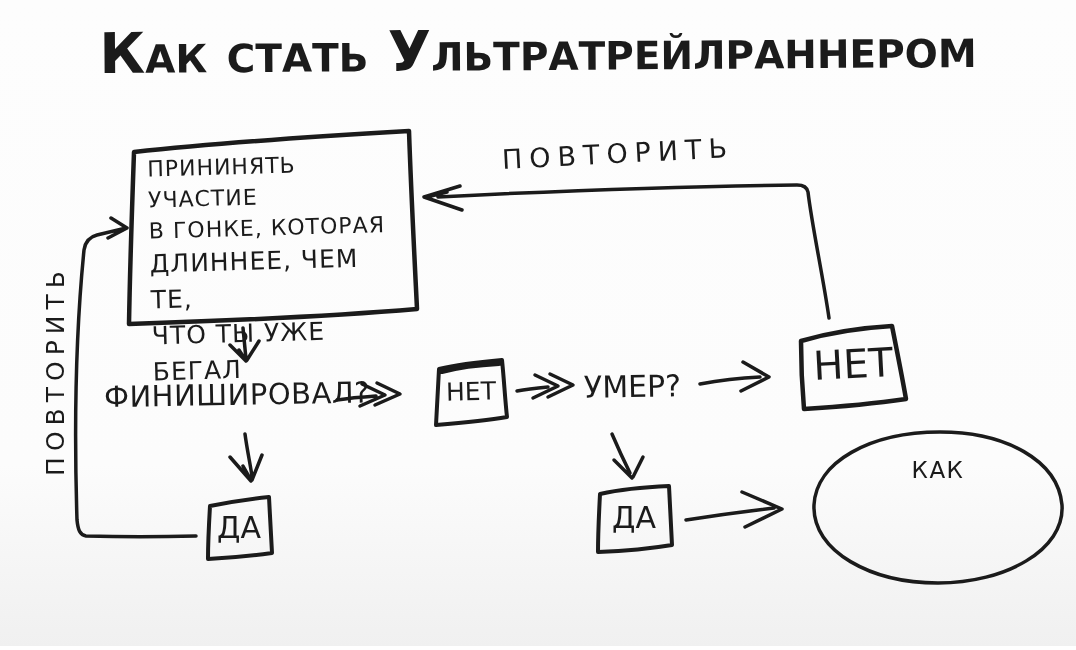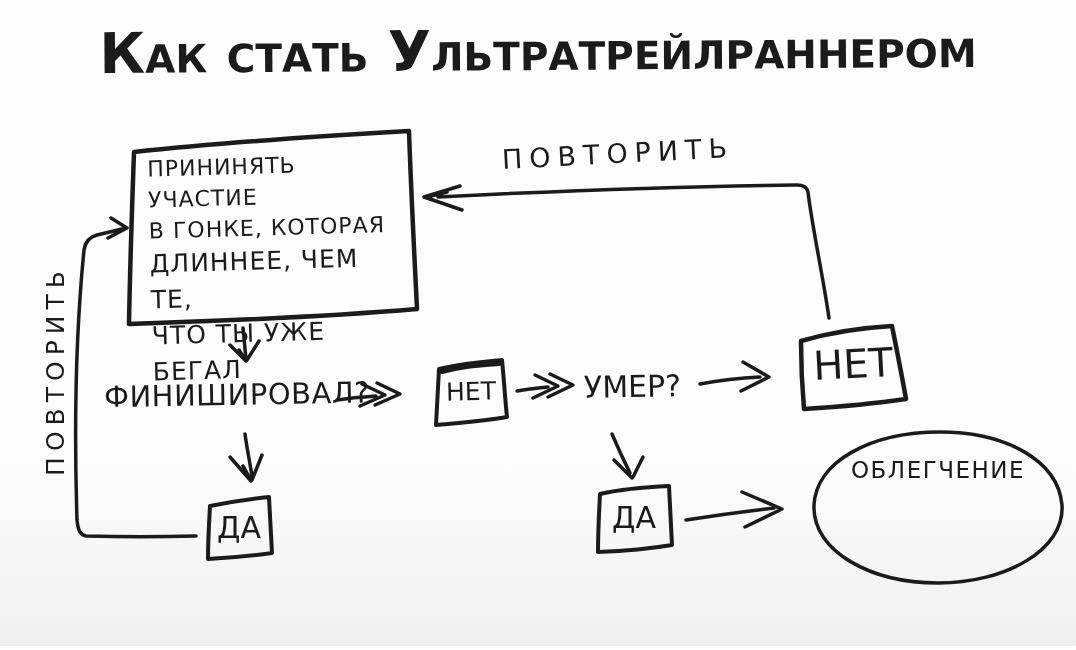--- a/index.html
+++ b/index.html
@@ -112,16 +112,16 @@
   <div class="txt repeat-left">ПОВТОРИТЬ</div>
 
   <div class="txt finished">ФИНИШИРОВАЛ?</div>
   <div class="txt no-small">НЕТ</div>
   <div class="txt died">УМЕР?</div>
   <div class="txt no-big">НЕТ</div>
   <div class="txt yes-left">ДА</div>
   <div class="txt yes-middle">ДА</div>
 
   <div class="txt death-text">
-    <div class="death-line">ОБЛЕГЧЕНИЕ</div>
+    <div class="death-line">КАК</div>
   </div>
 
 </div>
 
 </body></html>

